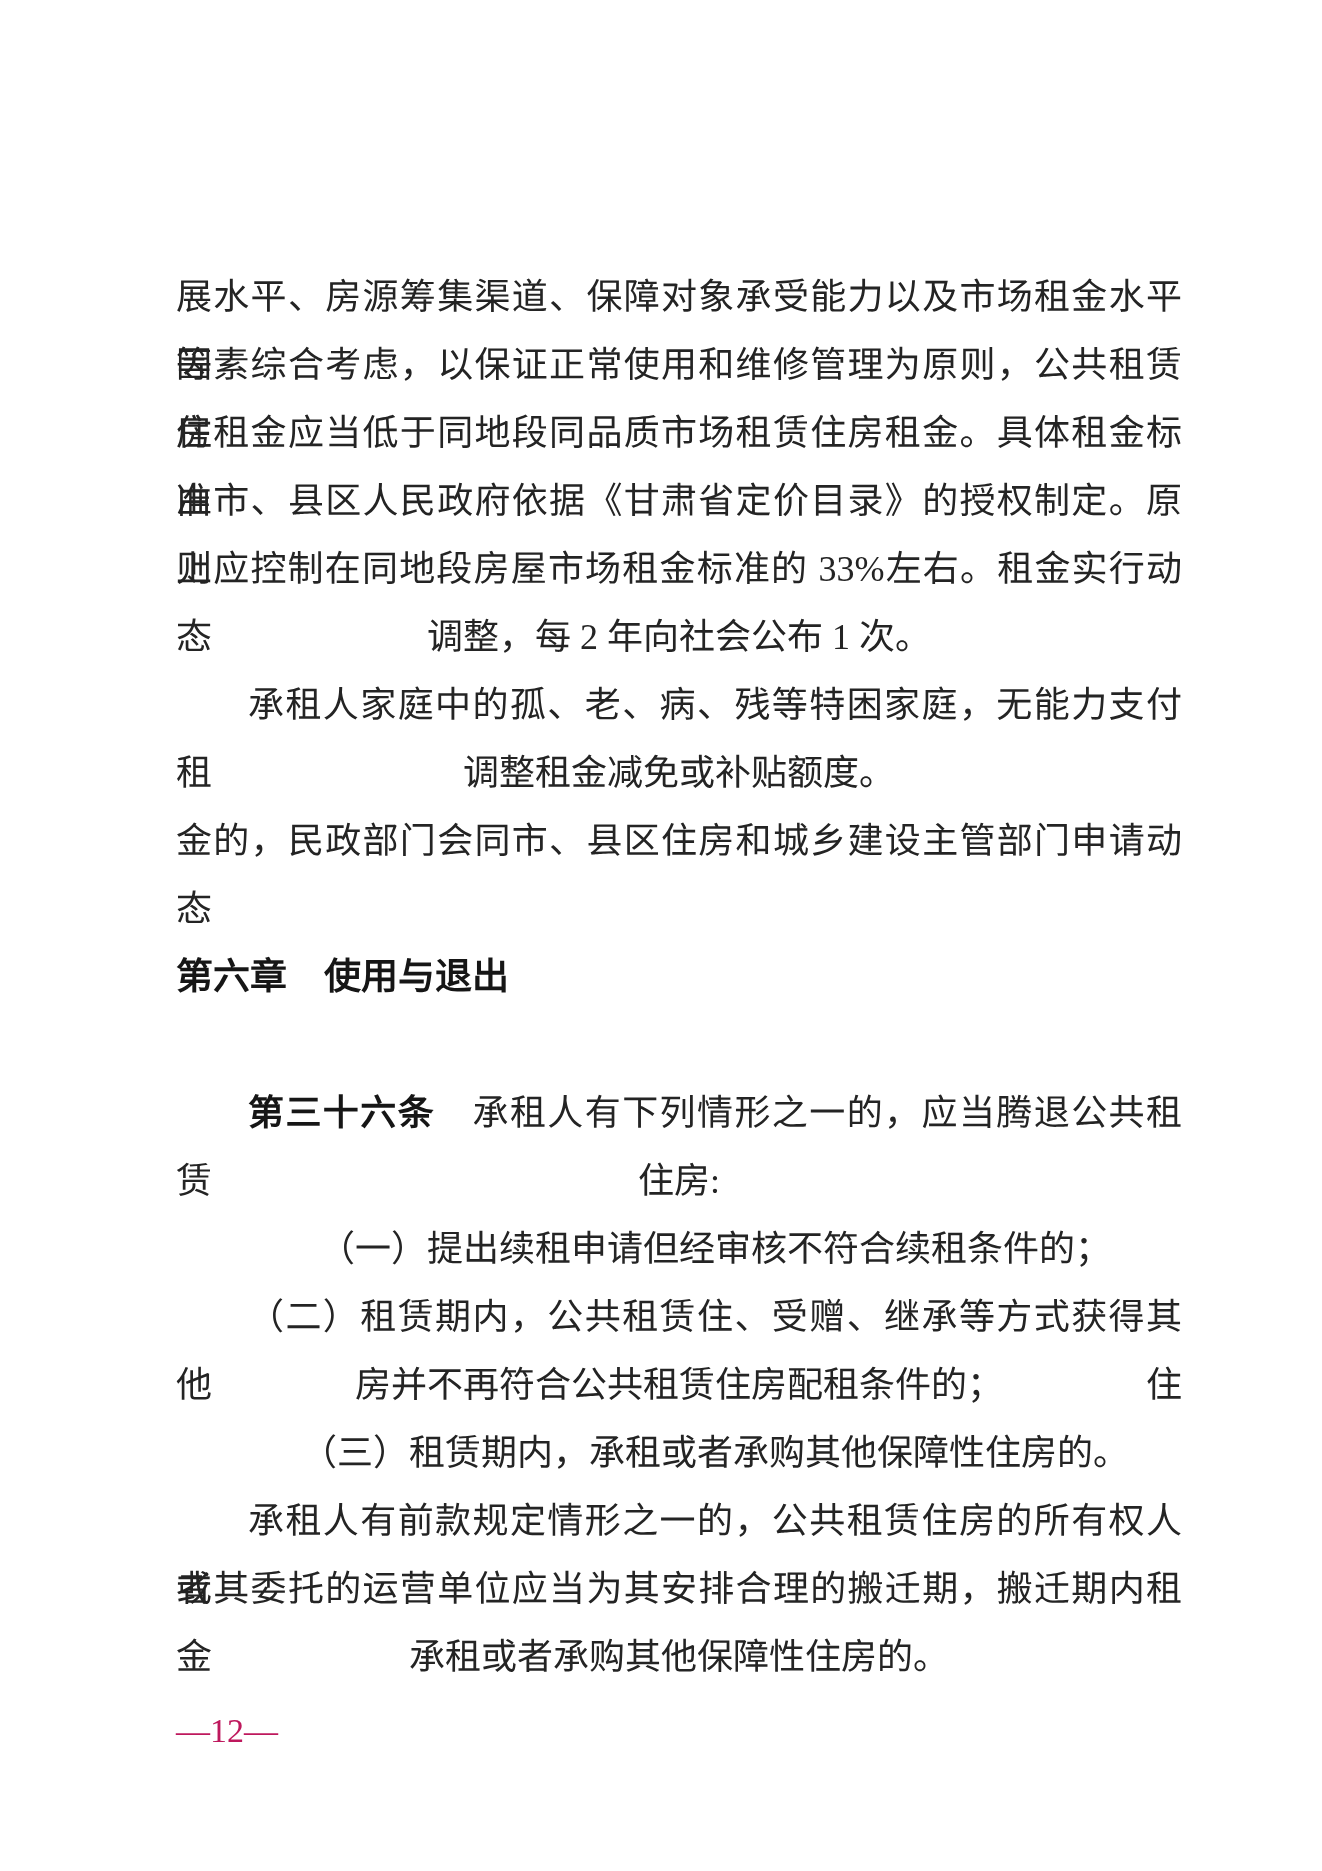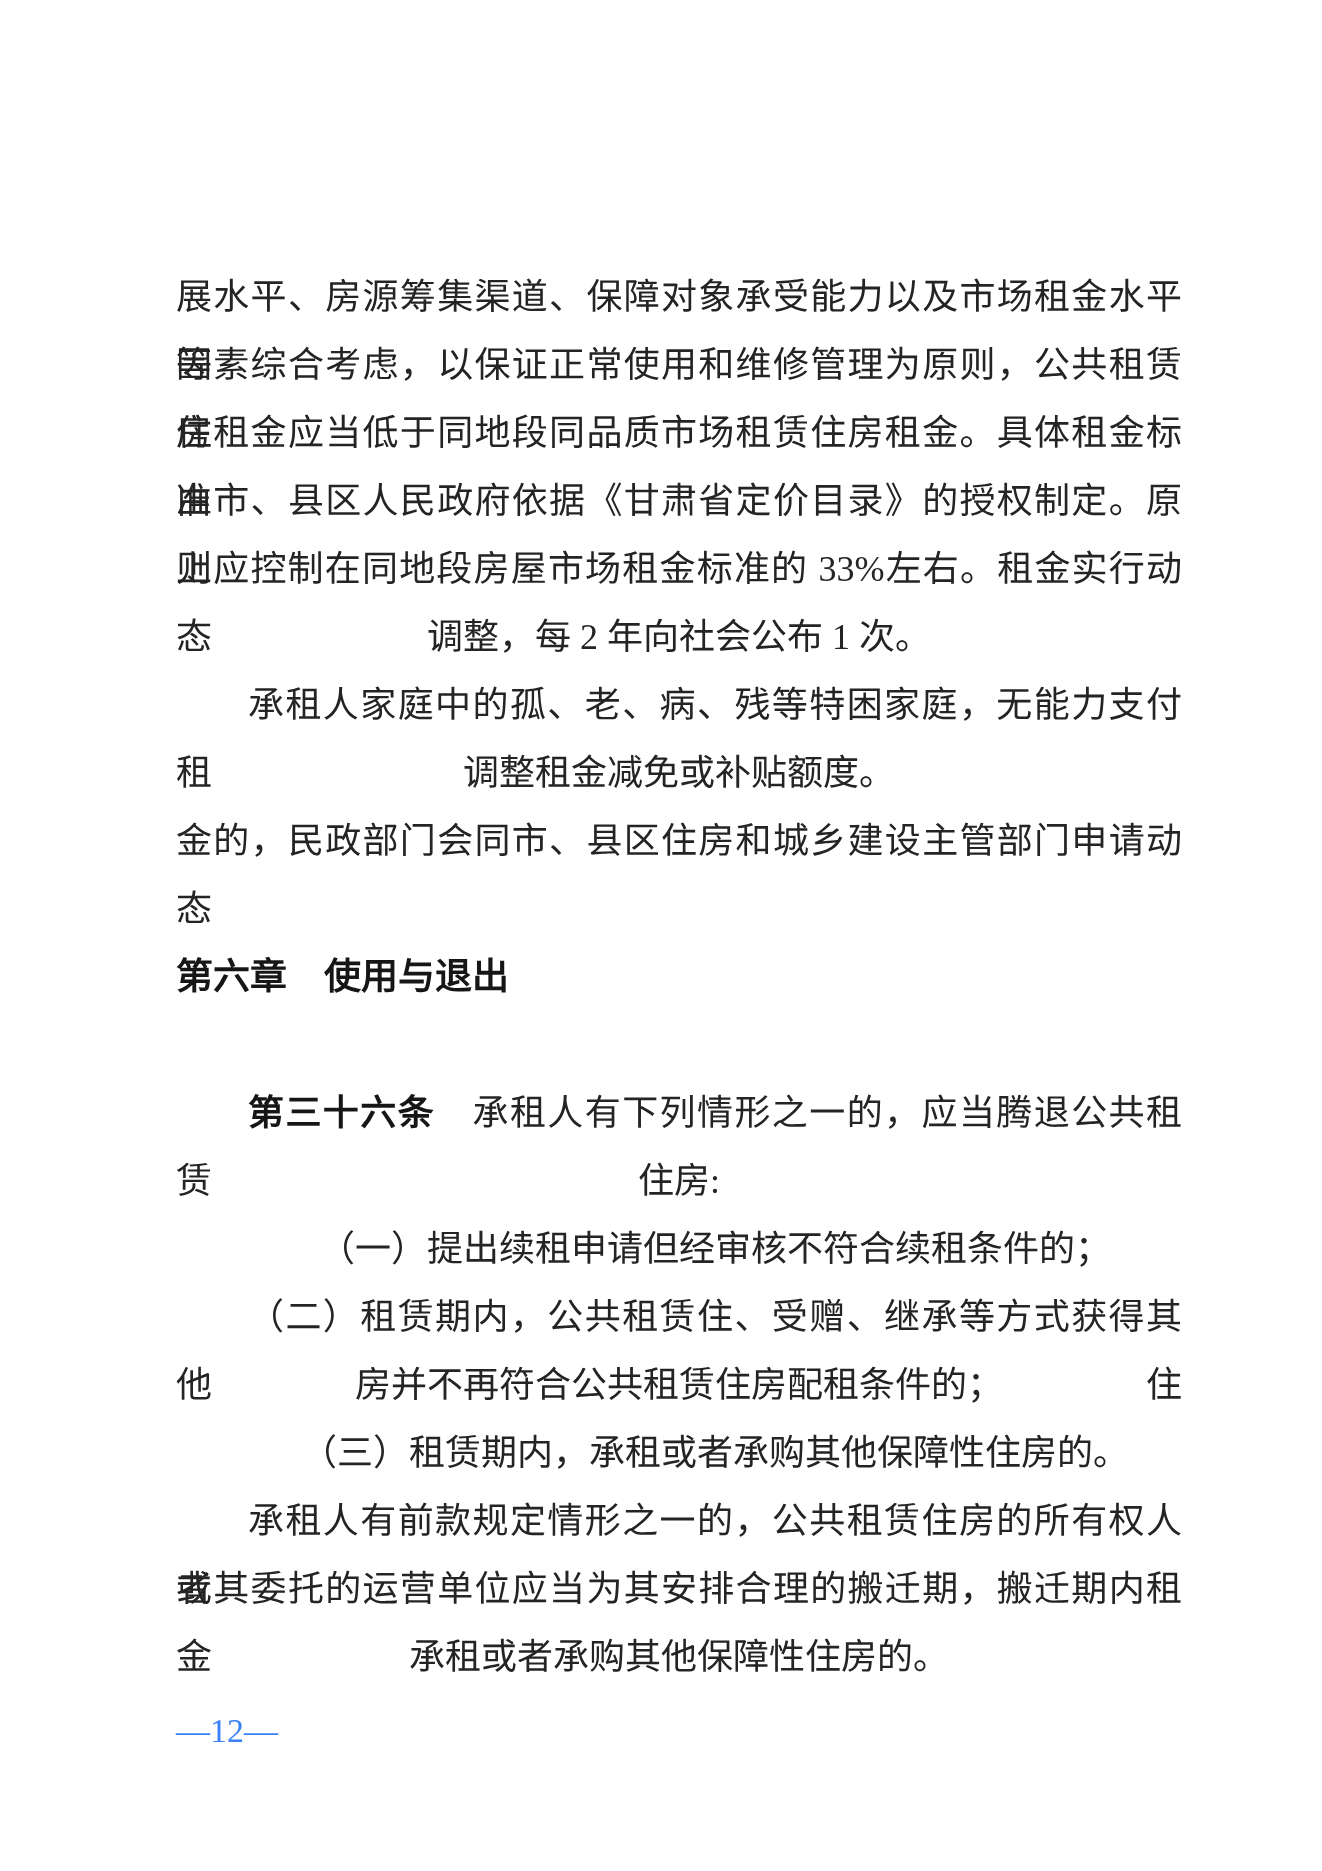--- a/index.html
+++ b/index.html
@@ -55,21 +55,21 @@
     font-family: "Liberation Sans", "DejaVu Sans", sans-serif;
     color: #161616;
   }
   .footer {
     position: absolute;
     left: 176px;
     top: 1686px;
     height: 48px;
     line-height: 48px;
     font-size: 34px;
-    color: #3b82f6;
+    color: #be185d;
     font-family: "Liberation Serif", "DejaVu Serif", serif;
   }
 </style>
 </head>
 <body>
 
 <div class="page">
   <main class="content">
 
     <p class="line full">展水平、房源筹集渠道、保障对象承受能力以及市场租金水平等</p>

